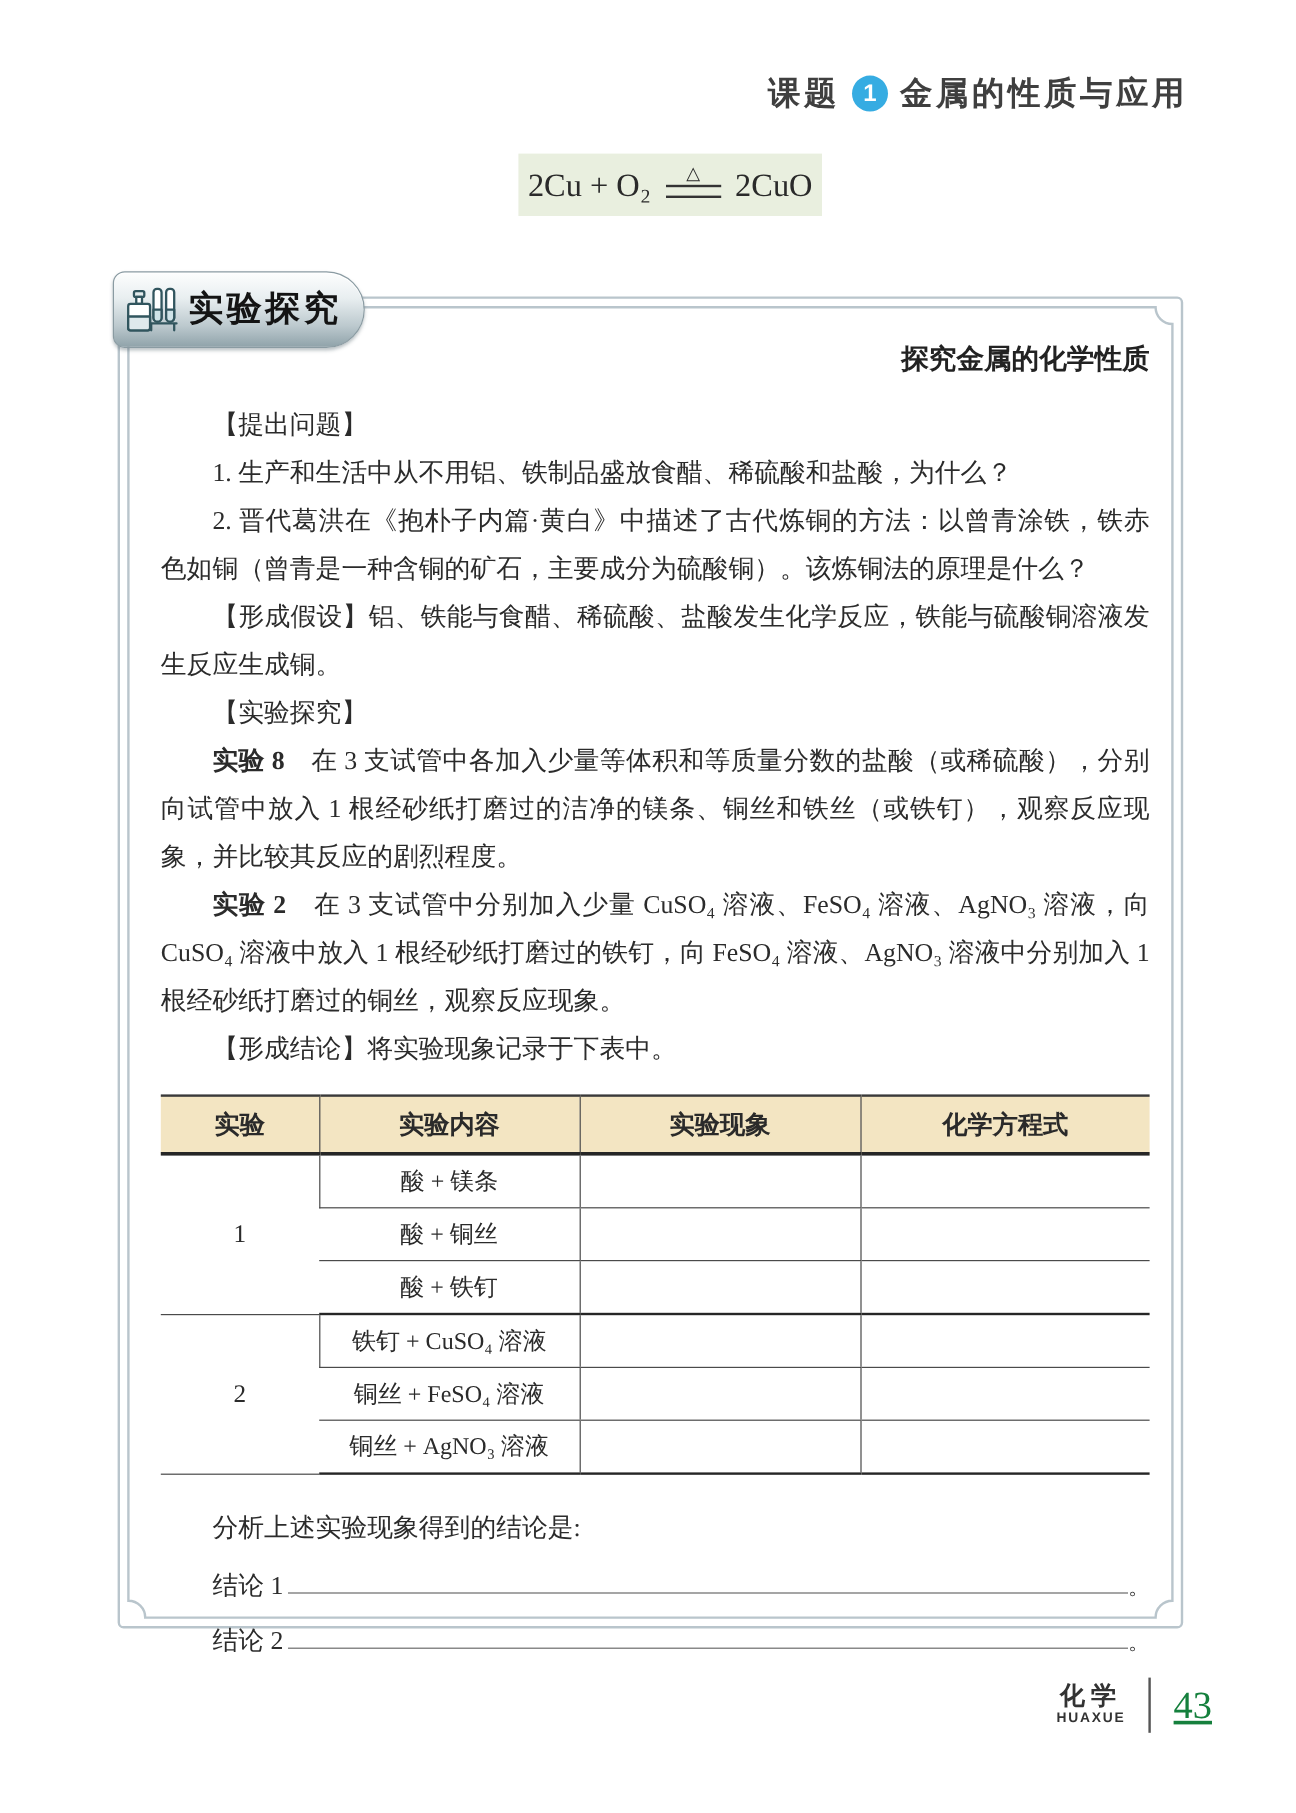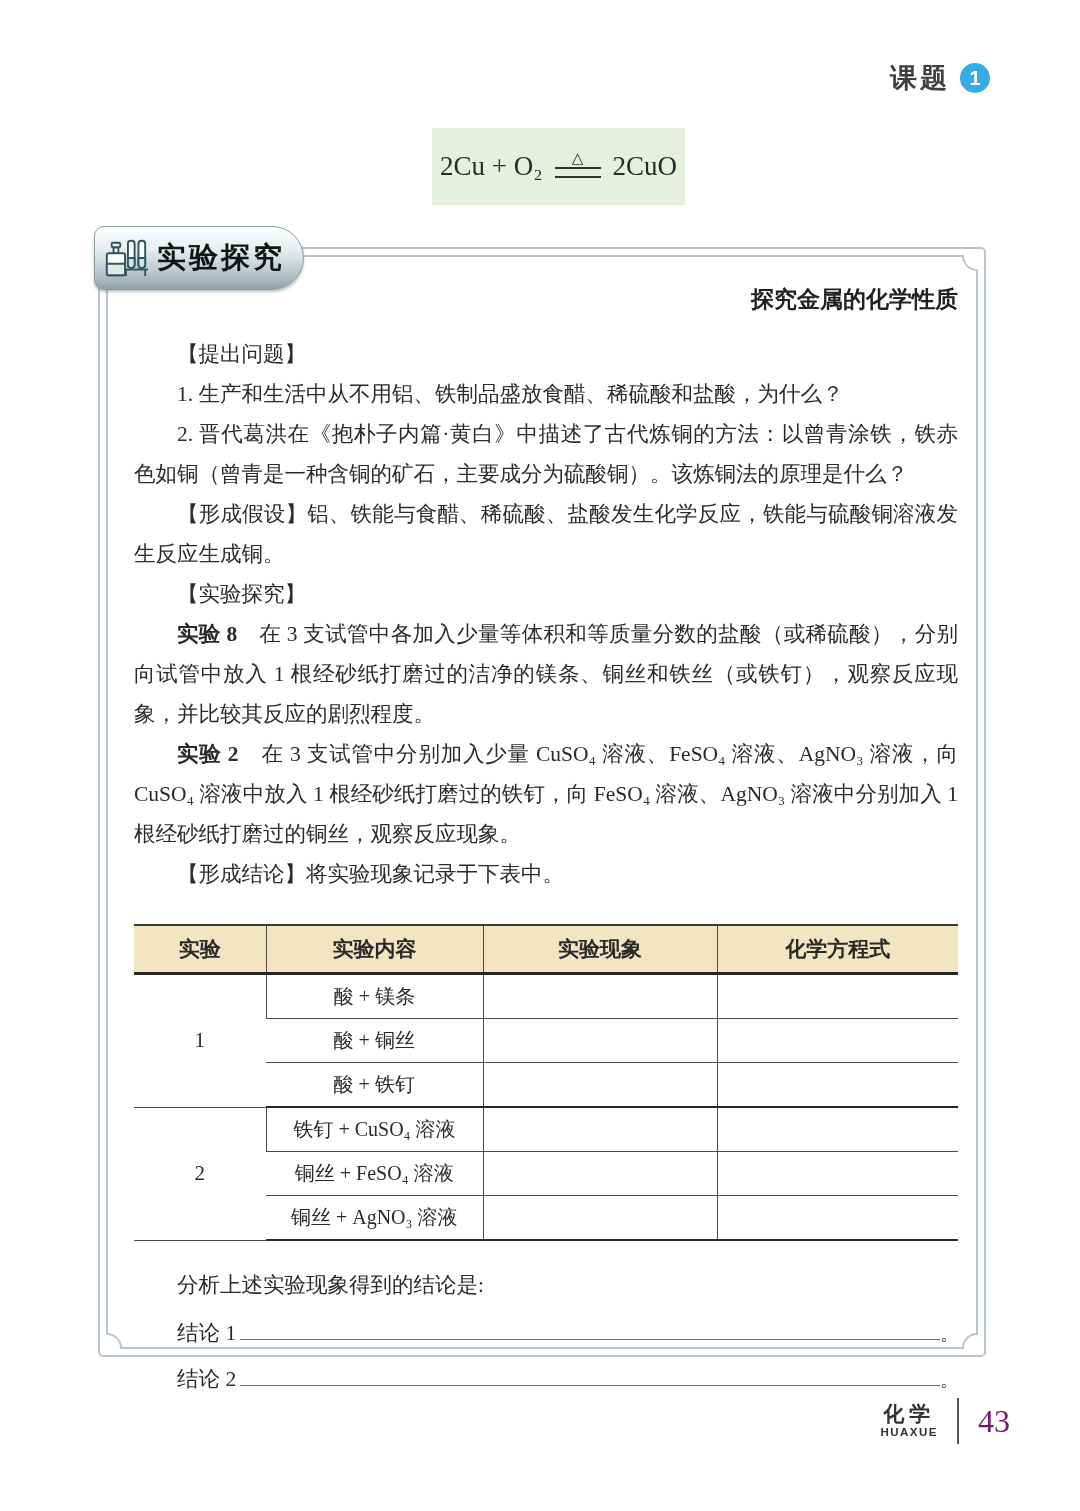--- a/index.html
+++ b/index.html
@@ -14,21 +14,21 @@
     font-family:"Liberation Sans","DejaVu Sans",sans-serif;font-weight:bold;
     font-size:27px;color:#3f3f3f;letter-spacing:3px;
   }
   .course-number{
     display:inline-flex;align-items:center;justify-content:center;
     width:30px;height:30px;border-radius:50%;background:#36ace2;color:#ffffff;
     font-size:20px;letter-spacing:0;flex:0 0 auto;
   }
   
   .equation-box{
-    position:absolute;left:432px;top:128px;width:253px;height:77px;
+    position:absolute;left:432px;top:128px;width:253px;height:52px;
     background:#e9efdf;display:flex;align-items:center;justify-content:center;
     font-size:27px;color:#2a2a2a;
   }
   .eq-cond{display:inline-flex;flex-direction:column;align-items:center;margin:0 12px;transform:translateY(-2px);}
   .eq-tri{font-size:15px;line-height:13px;color:#2a2a2a;}
   .eq-dbl{width:46px;height:7px;border-top:2px solid #333;border-bottom:2px solid #333;margin-top:2px;}
   
   .frame-svg{position:absolute;left:96px;top:245px;}
   
   .badge{
@@ -48,21 +48,21 @@
   .explore-title{
     text-align:right;font-family:"Liberation Sans","DejaVu Sans",sans-serif;
     font-weight:bold;font-size:23px;color:#222;margin:0 0 18px 0;line-height:34px;
   }
   .para{
     margin:0;font-size:21.5px;line-height:40px;text-align:justify;
     text-indent:2em;color:#2b2b2b;
   }
   .exp-label{font-weight:bold;}
   
-  table.exp-table{border-collapse:collapse;width:100%;margin-top:30px;table-layout:fixed;}
+  table.exp-table{border-collapse:collapse;width:100%;margin-top:18px;table-layout:fixed;}
   .exp-table th{
     background:#f3e5c2;font-weight:bold;font-size:21px;color:#2a2a2a;
     border-top:2px solid #3a3a3a;border-bottom:3px solid #262626;
     height:44px;text-align:center;
   }
   .exp-table td{
     font-size:20px;color:#2b2b2b;text-align:center;height:41px;
     border-bottom:1.5px solid #4a4a4a;
   }
   .exp-table th:not(:first-child),.exp-table td:not(:first-child){border-left:1.5px solid #4a4a4a;}
@@ -78,28 +78,29 @@
   }
   .conclusion-label{white-space:nowrap;}
   .blank-line{flex:1 1 auto;border-bottom:1.6px solid #6b6b6b;height:34px;margin-left:4px;}
   .period{white-space:nowrap;font-size:18px;}
   
   .footer{position:absolute;top:1398px;right:70px;display:flex;align-items:center;gap:19px;}
   .brand{display:flex;flex-direction:column;align-items:center;line-height:1;}
   .brand-cn{font-family:"Liberation Sans","DejaVu Sans",sans-serif;font-weight:bold;font-size:21px;color:#333;letter-spacing:5px;}
   .brand-en{font-family:"Liberation Sans","DejaVu Sans",sans-serif;font-weight:bold;font-size:11.5px;color:#333;letter-spacing:1.5px;margin-top:3px;}
   .footer-rule{width:2px;height:46px;background:#555;}
-  .page-number{font-size:32px;color:#701a75;}
+  .page-number{font-size:32px;color:#15803d;text-decoration:underline;}
 </style>
 </head>
 <body>
 
 <div class="page-header">
   <span>课题</span>
   <span class="course-number">1</span>
+  <span>金属的性质与应用</span>
 </div>
 
 <div class="equation-box">
   <span>2Cu + O₂</span>
   <span class="eq-cond">
     <span class="eq-tri">△</span>
     <span class="eq-dbl"></span>
   </span>
   <span>2CuO</span>
 </div>

